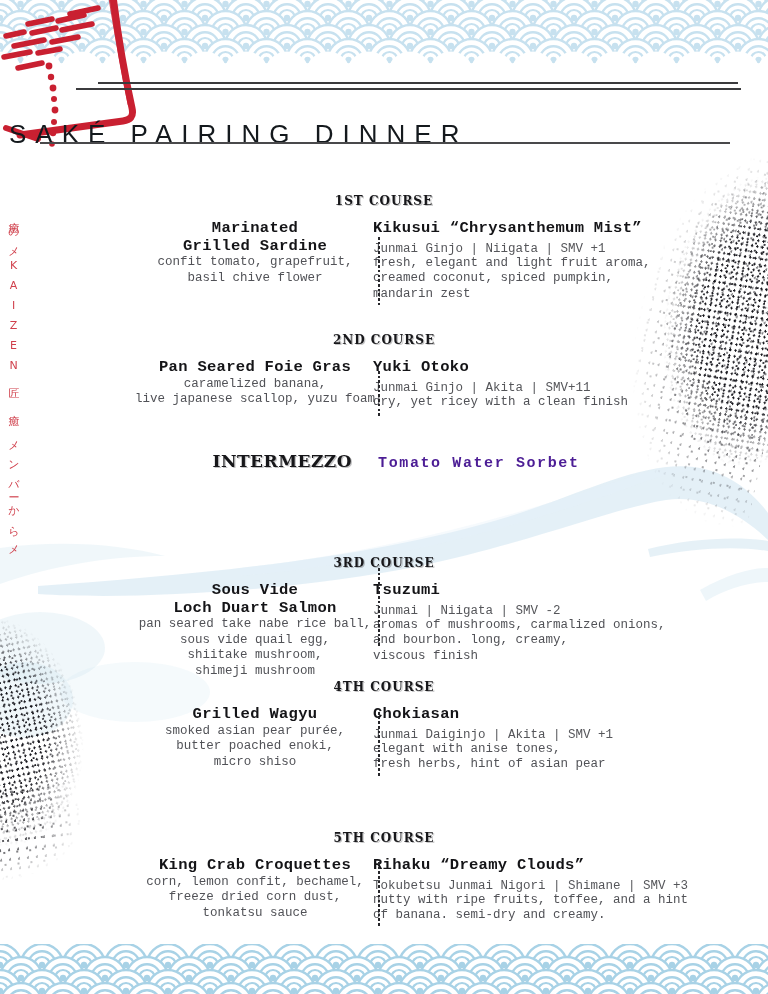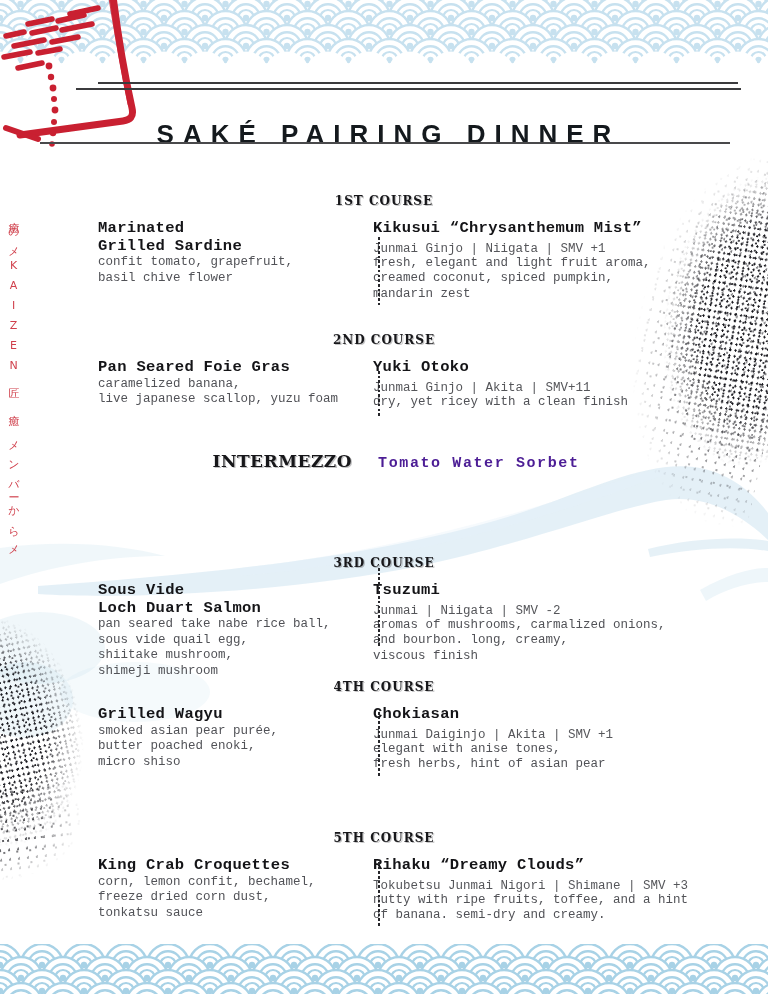--- a/index.html
+++ b/index.html
@@ -25,29 +25,29 @@
       background-size:9px 9.5px,13px 12px;
       -webkit-mask-image:radial-gradient(80% 70% at 12% 30%,#000 35%,transparent 80%);
       mask-image:radial-gradient(80% 70% at 12% 30%,#000 35%,transparent 80%);}
   #border-top{left:0;top:0;z-index:2;}
   #border-bottom{left:0;bottom:0;z-index:2;}
   #stamp{left:0;top:0;z-index:3;}
   .rule{position:absolute;background:#3b3b3d;z-index:3;}
   #dline1{top:82px;left:98px;right:30px;height:2px;}
   #dline2{top:87.5px;left:76px;right:27px;height:2px;}
   #titleline{top:142px;left:40px;right:38px;height:1.6px;background:#49494b;}
-  .title{position:absolute;top:102px;left:0;width:100%;text-align:center;z-index:3;
-         font-family:"Liberation Sans",sans-serif;font-weight:bold;font-size:26px;
+  .title{position:absolute;top:102px;left:0;width:100%;text-align:left;z-index:3;
+         font-family:"Liberation Sans",sans-serif;font-weight:normal;font-size:26px;
          letter-spacing:9px;text-indent:9px;color:#14191d;}
   .course{position:absolute;left:0;width:100%;z-index:3;}
   .heading{text-align:center;font-family:"DejaVu Serif","Liberation Serif",serif;font-weight:bold;
            font-size:12px;letter-spacing:1px;color:#17171a;
            text-shadow:1.3px 1.3px 0 rgba(23,23,26,.26);margin-top:16px;}
   .cols{position:relative;margin-top:12px;height:0;}
-  .colL{position:absolute;left:98px;width:314px;top:0;text-align:left;}
+  .colL{position:absolute;left:98px;width:314px;top:0;text-align:center;}
   .colR{position:absolute;left:373px;width:334px;top:0;text-align:left;}
   .dish-name{font-weight:bold;font-size:15.5px;line-height:17.5px;letter-spacing:.3px;
              color:#141417;white-space:pre-line;}
   .spec{margin-top:4px;font-size:12.5px;color:#55565a;}
   .details{font-size:12.5px;line-height:15.5px;color:#515257;white-space:pre-line;}
   .vdivider{position:absolute;left:378px;width:2px;z-index:3;
       background-image:repeating-linear-gradient(to bottom,#26262a 0 2.6px,transparent 2.6px 4.7px);}
   .intermezzo{position:absolute;top:451px;left:12px;width:100%;display:flex;justify-content:center;
       align-items:baseline;gap:26px;z-index:3;}
   .intermezzo .label{font-family:"DejaVu Serif","Liberation Serif",serif;font-weight:bold;font-size:17px;

